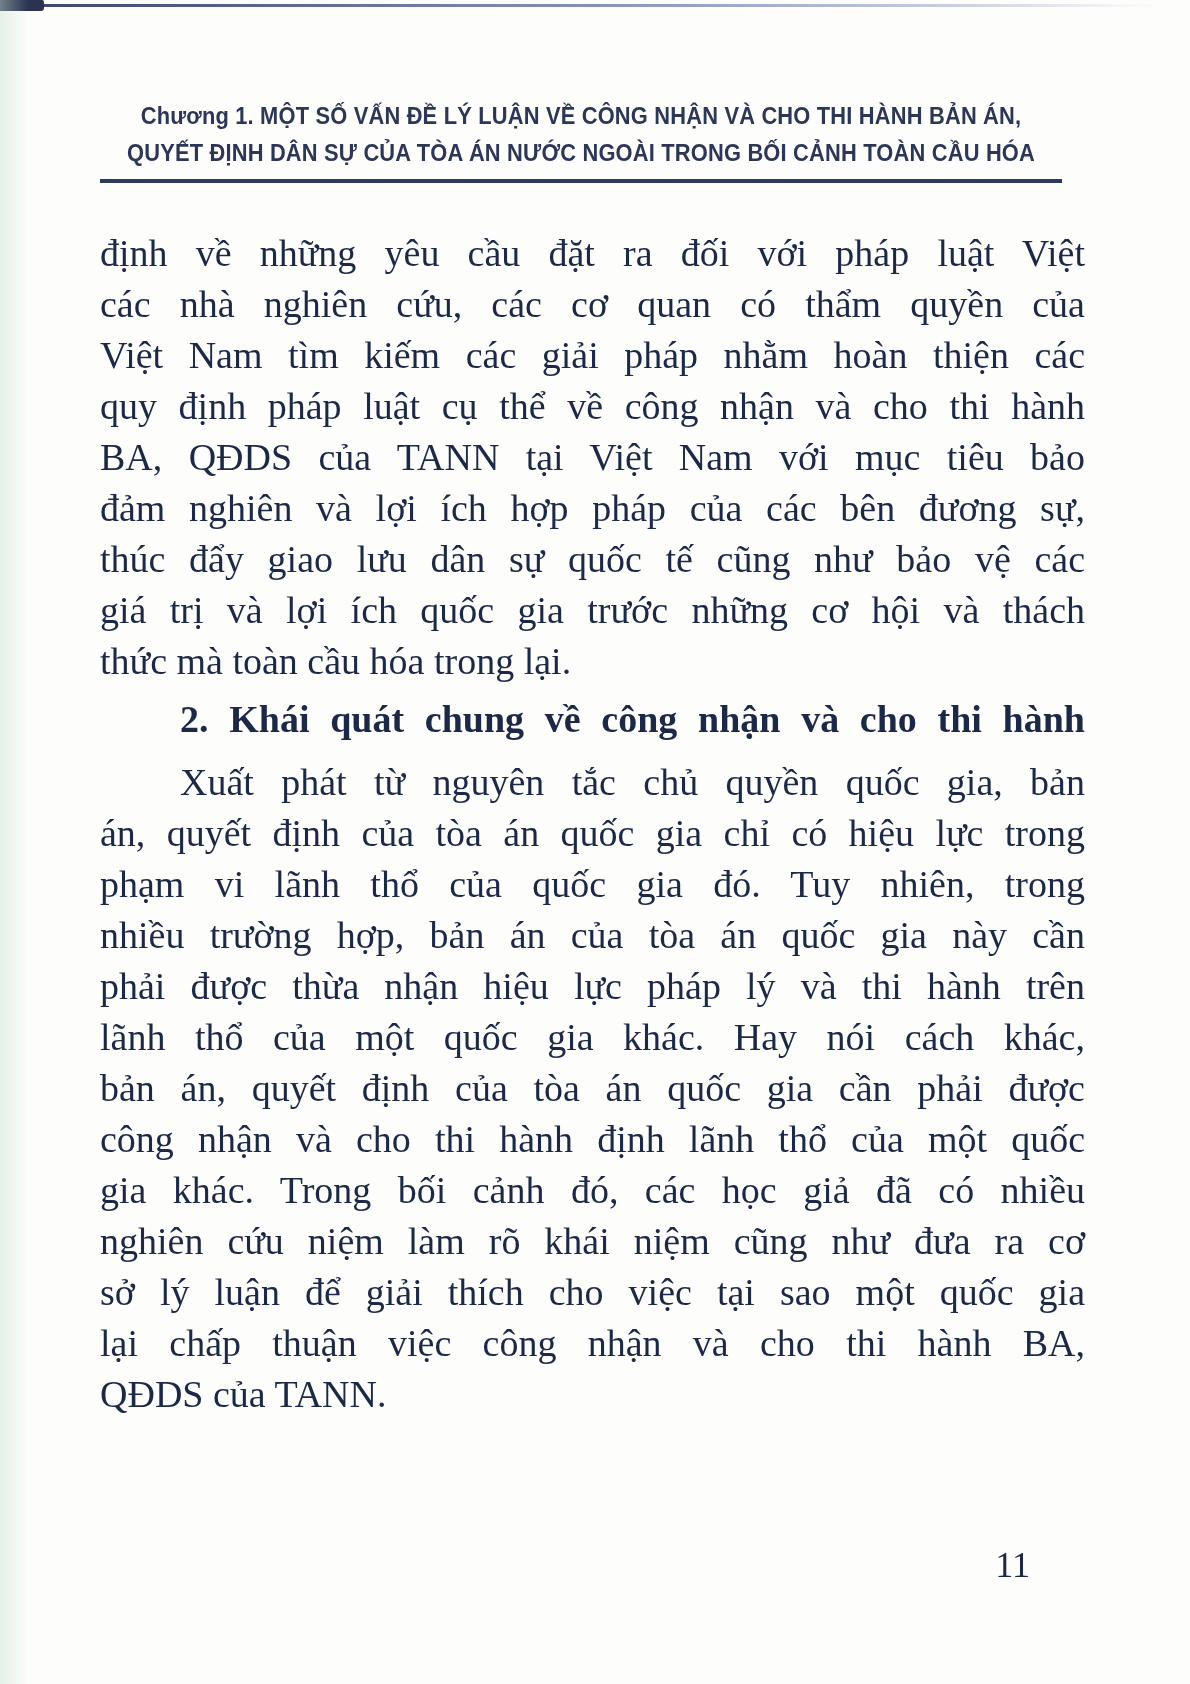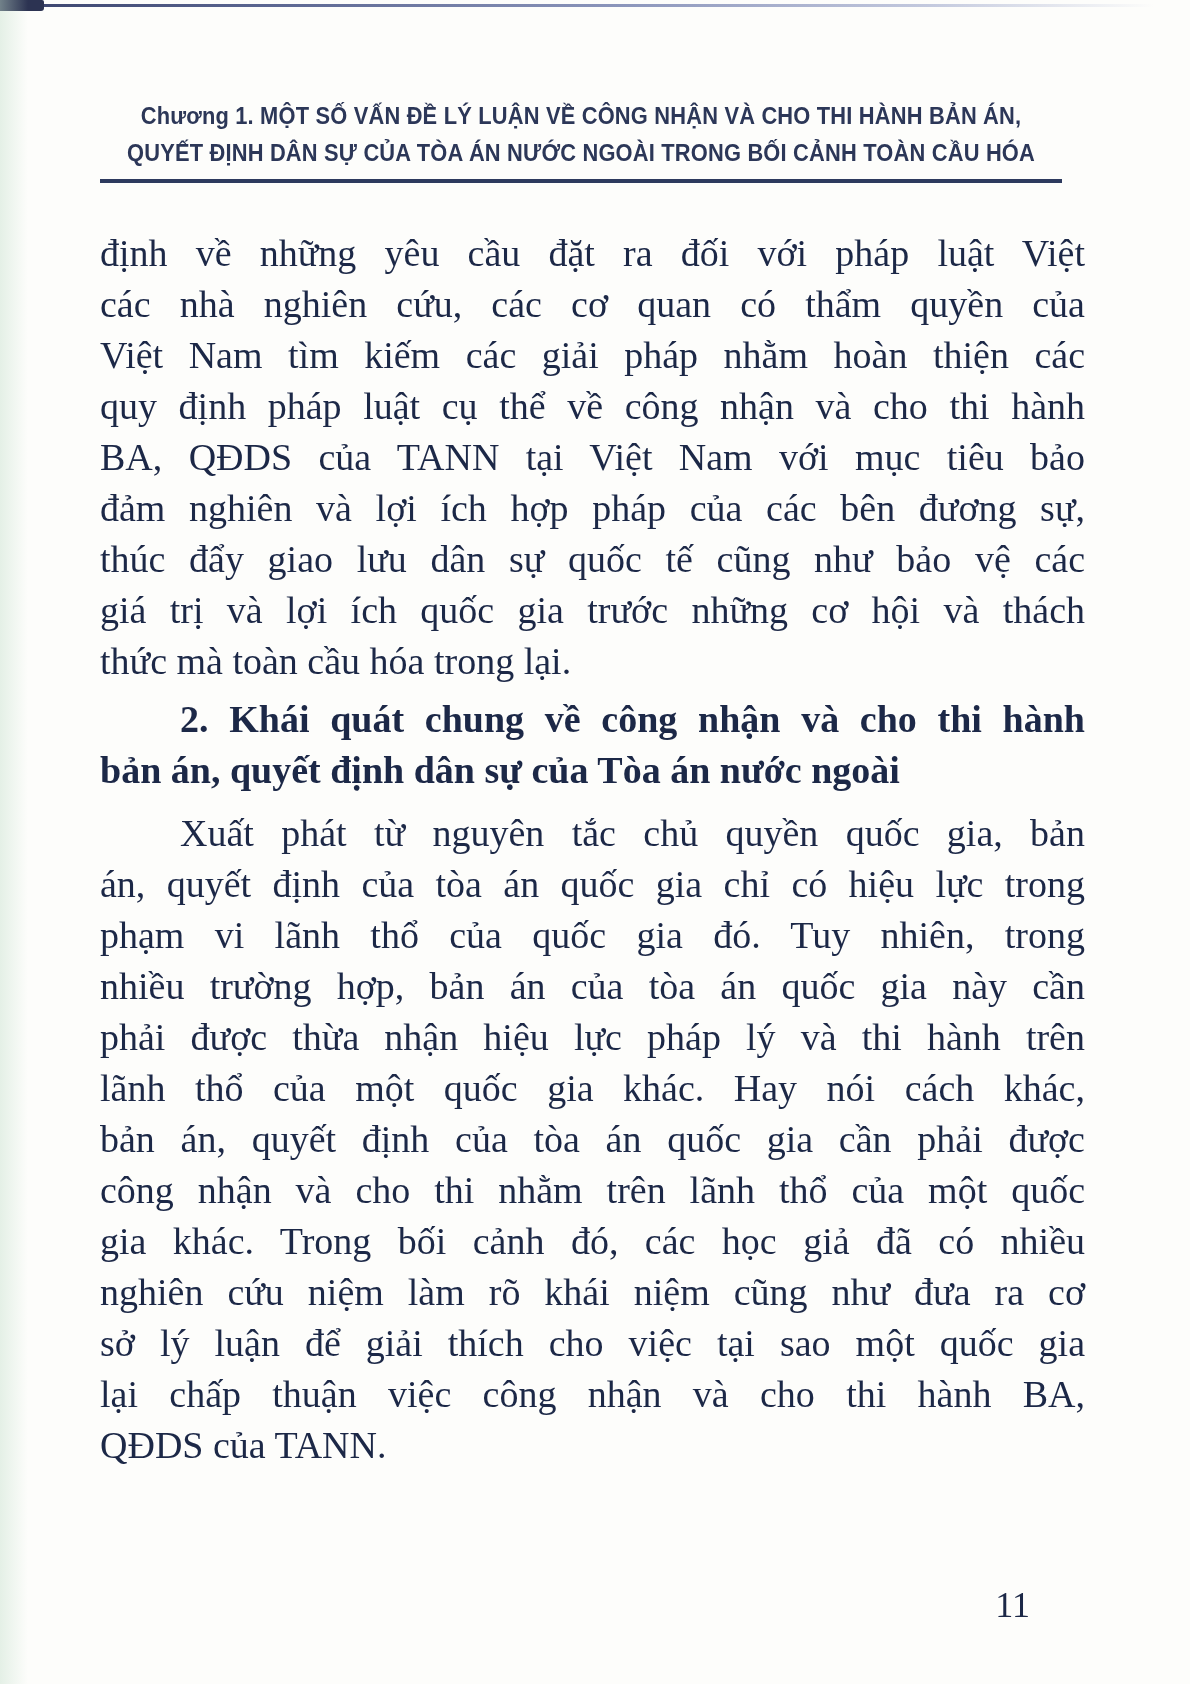--- a/index.html
+++ b/index.html
@@ -84,21 +84,20 @@
     margin-top: 7px;
     margin-bottom: 12px;
   }
   .page-number {
     position: absolute;
     top: 1540px;
     right: 160px;
     font-size: 36px;
     line-height: 50px;
     color: #1c2847;
-    margin-top: 40px;
   }
 </style>
 </head>
 <body>
 
 <div class="page">
 
   <div class="scan-top-line"></div>
   <div class="scan-top-blob"></div>
   <div class="scan-left-tint"></div>
@@ -118,32 +117,31 @@
       <div class="line">quy định pháp luật cụ thể về công nhận và cho thi hành</div>
       <div class="line">BA, QĐDS của TANN tại Việt Nam với mục tiêu bảo</div>
       <div class="line">đảm nghiên và lợi ích hợp pháp của các bên đương sự,</div>
       <div class="line">thúc đẩy giao lưu dân sự quốc tế cũng như bảo vệ các</div>
       <div class="line">giá trị và lợi ích quốc gia trước những cơ hội và thách</div>
       <div class="line last">thức mà toàn cầu hóa trong lại.</div>
     </div>
 
     <div class="heading">
       <div class="line indent">2. Khái quát chung về công nhận và cho thi hành</div>
-      <div class="line last">bản án, quyết định dân sự của Tòa án nước ngoài</div>
     </div>
 
     <div class="para">
       <div class="line indent">Xuất phát từ nguyên tắc chủ quyền quốc gia, bản</div>
       <div class="line">án, quyết định của tòa án quốc gia chỉ có hiệu lực trong</div>
       <div class="line">phạm vi lãnh thổ của quốc gia đó. Tuy nhiên, trong</div>
       <div class="line">nhiều trường hợp, bản án của tòa án quốc gia này cần</div>
       <div class="line">phải được thừa nhận hiệu lực pháp lý và thi hành trên</div>
       <div class="line">lãnh thổ của một quốc gia khác. Hay nói cách khác,</div>
       <div class="line">bản án, quyết định của tòa án quốc gia cần phải được</div>
-      <div class="line">công nhận và cho thi nhằm trên lãnh thổ của một quốc</div>
+      <div class="line">công nhận và cho thi hành định lãnh thổ của một quốc</div>
       <div class="line">gia khác. Trong bối cảnh đó, các học giả đã có nhiều</div>
       <div class="line">nghiên cứu niệm làm rõ khái niệm cũng như đưa ra cơ</div>
       <div class="line">sở lý luận để giải thích cho việc tại sao một quốc gia</div>
       <div class="line">lại chấp thuận việc công nhận và cho thi hành BA,</div>
       <div class="line last">QĐDS của TANN.</div>
     </div>
 
   </main>
 
   <div class="page-number">11</div>

